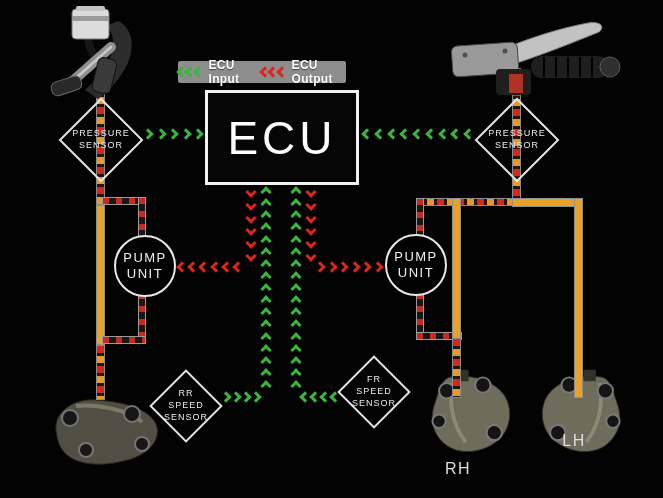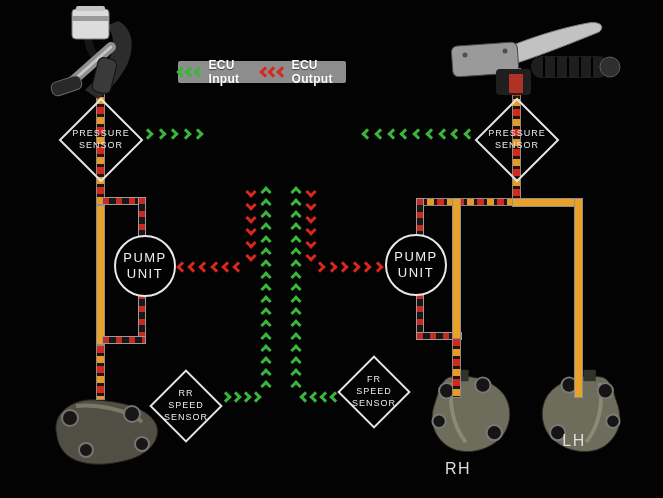--- a/index.html
+++ b/index.html
@@ -247,20 +247,23 @@
       </div>
     <span class="ltext">ECU Input</span>
     <div class="chev-run dir-left red">
         <span class="chev"></span>
         <span class="chev"></span>
         <span class="chev"></span>
       </div>
     <span class="ltext">ECU Output</span>
   </div>
 
+  <div class="node ecu-box" style="left:205px;top:90px;width:154px;height:95px">
+    <span class="ecu-text">ECU</span>
+  </div>
 
   <div class="node diamond-node" style="left:60px;top:100px;width:82px;height:80px">
     <div class="dshape dshape-lg"></div>
     <div class="dlabel">
       <span>PRESSURE</span>
       <span>SENSOR</span>
     </div>
   </div>
   <div class="node diamond-node" style="left:476px;top:100px;width:82px;height:80px">
     <div class="dshape dshape-lg"></div>

